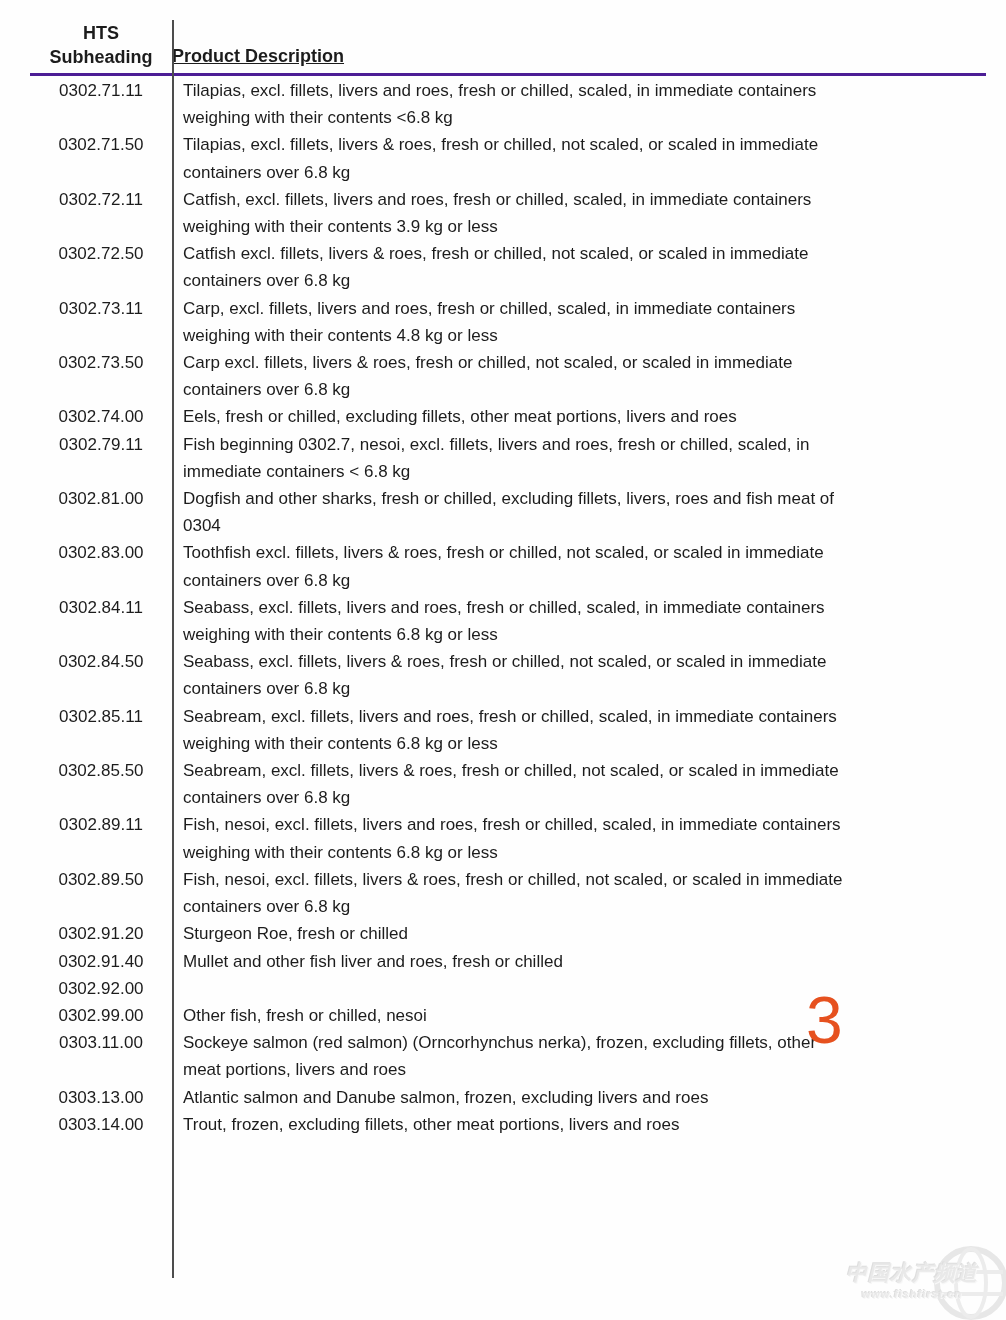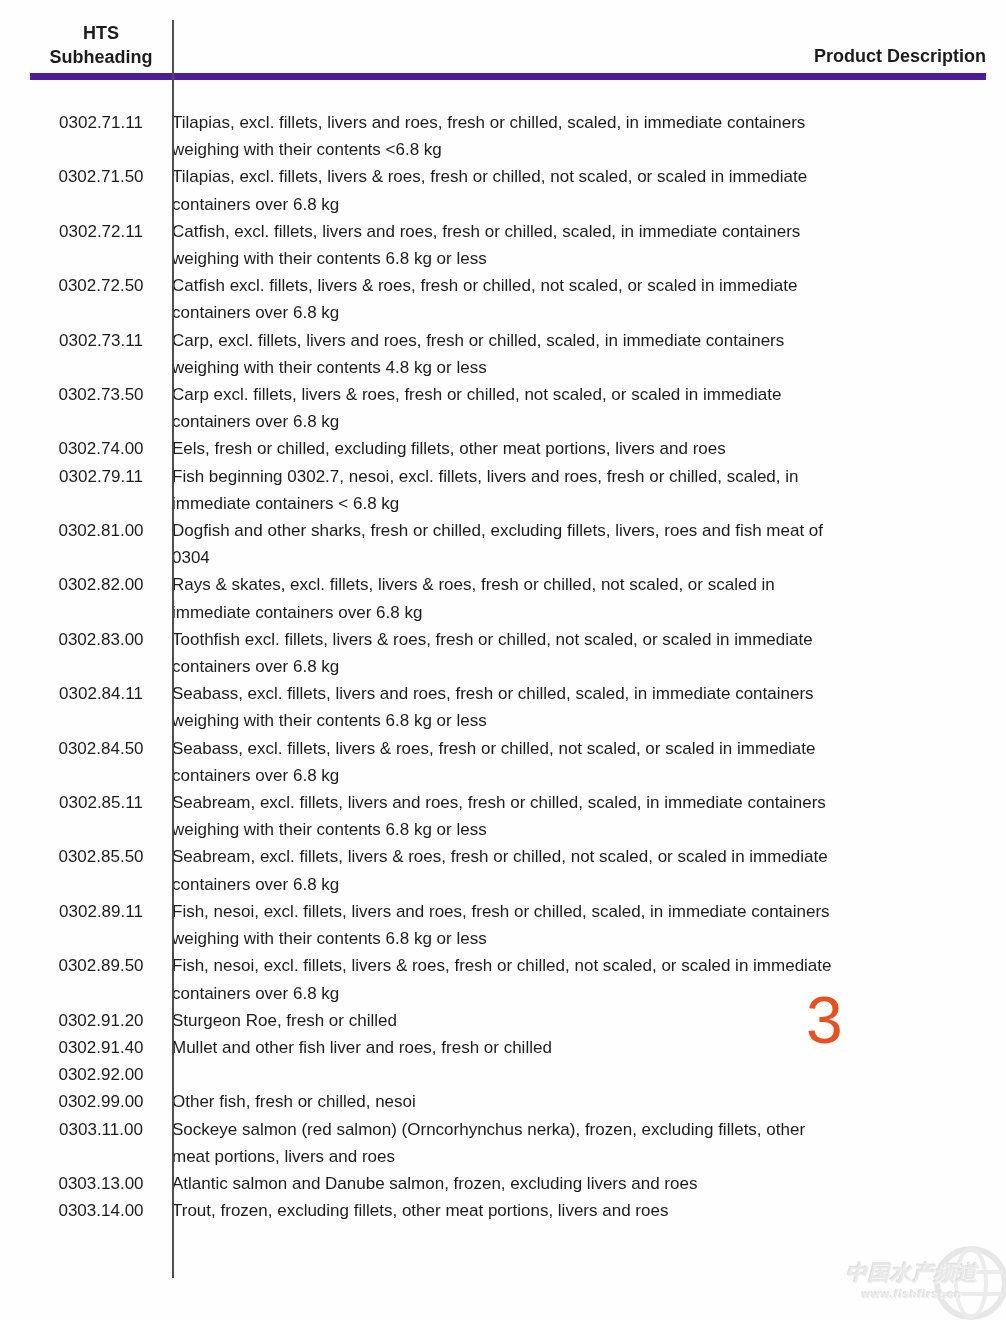--- a/index.html
+++ b/index.html
@@ -20,51 +20,52 @@
     position: absolute;
     left: 30px;
     top: 14px;
     width: 956px;
   }
   .thead {
     display: flex;
     align-items: flex-end;
     padding-top: 7px;
     padding-bottom: 4px;
-    border-bottom: 7px solid #4c1d95;
+    border-bottom: 3px solid #4c1d95;
     font-weight: bold;
     font-size: 18px;
     line-height: 24px;
   }
   .col-code-h {
     width: 142px;
     text-align: center;
     white-space: pre-line;
   }
   .col-desc-h {
     flex: 1;
-    text-align: right;
+    text-align: left;
     padding-bottom: 1px;
+    text-decoration: underline;
   }
   .tbody {
     padding-top: 1px;
-    margin-top: 28px;
   }
   .row {
     display: flex;
     align-items: flex-start;
   }
   .cell-code {
     width: 142px;
     text-align: center;
     font-size: 17px;
     line-height: 27.2px;
   }
   .cell-desc {
     flex: 1;
+    padding-left: 11px;
     padding-right: 4px;
     font-size: 17px;
     line-height: 27.2px;
     white-space: pre-line;
   }
   .vline {
     position: absolute;
     left: 142px;
     top: 6px;
     width: 2px;
@@ -135,21 +136,21 @@
 
   <div class="row">
     <div class="cell-code">0302.71.50</div>
     <div class="cell-desc">Tilapias, excl. fillets, livers &amp; roes, fresh or chilled, not scaled, or scaled in immediate
 containers over 6.8 kg</div>
   </div>
 
   <div class="row">
     <div class="cell-code">0302.72.11</div>
     <div class="cell-desc">Catfish, excl. fillets, livers and roes, fresh or chilled, scaled, in immediate containers
-weighing with their contents 6.8 kg or less</div>
+weighing with their contents 3.9 kg or less</div>
   </div>
 
   <div class="row">
     <div class="cell-code">0302.72.50</div>
     <div class="cell-desc">Catfish excl. fillets, livers &amp; roes, fresh or chilled, not scaled, or scaled in immediate
 containers over 6.8 kg</div>
   </div>
 
   <div class="row">
     <div class="cell-code">0302.73.11</div>
@@ -174,25 +175,20 @@
 immediate containers &lt; 6.8 kg</div>
   </div>
 
 
   <div class="row">
     <div class="cell-code">0302.81.00</div>
     <div class="cell-desc">Dogfish and other sharks, fresh or chilled, excluding fillets, livers, roes and fish meat of
 0304</div>
   </div>
 
-  <div class="row">
-    <div class="cell-code">0302.82.00</div>
-    <div class="cell-desc">Rays &amp; skates, excl. fillets, livers &amp; roes, fresh or chilled, not scaled, or scaled in
-immediate containers over 6.8 kg</div>
-  </div>
 
   <div class="row">
     <div class="cell-code">0302.83.00</div>
     <div class="cell-desc">Toothfish excl. fillets, livers &amp; roes, fresh or chilled, not scaled, or scaled in immediate
 containers over 6.8 kg</div>
   </div>
 
   <div class="row">
     <div class="cell-code">0302.84.11</div>
     <div class="cell-desc">Seabass, excl. fillets, livers and roes, fresh or chilled, scaled, in immediate containers

